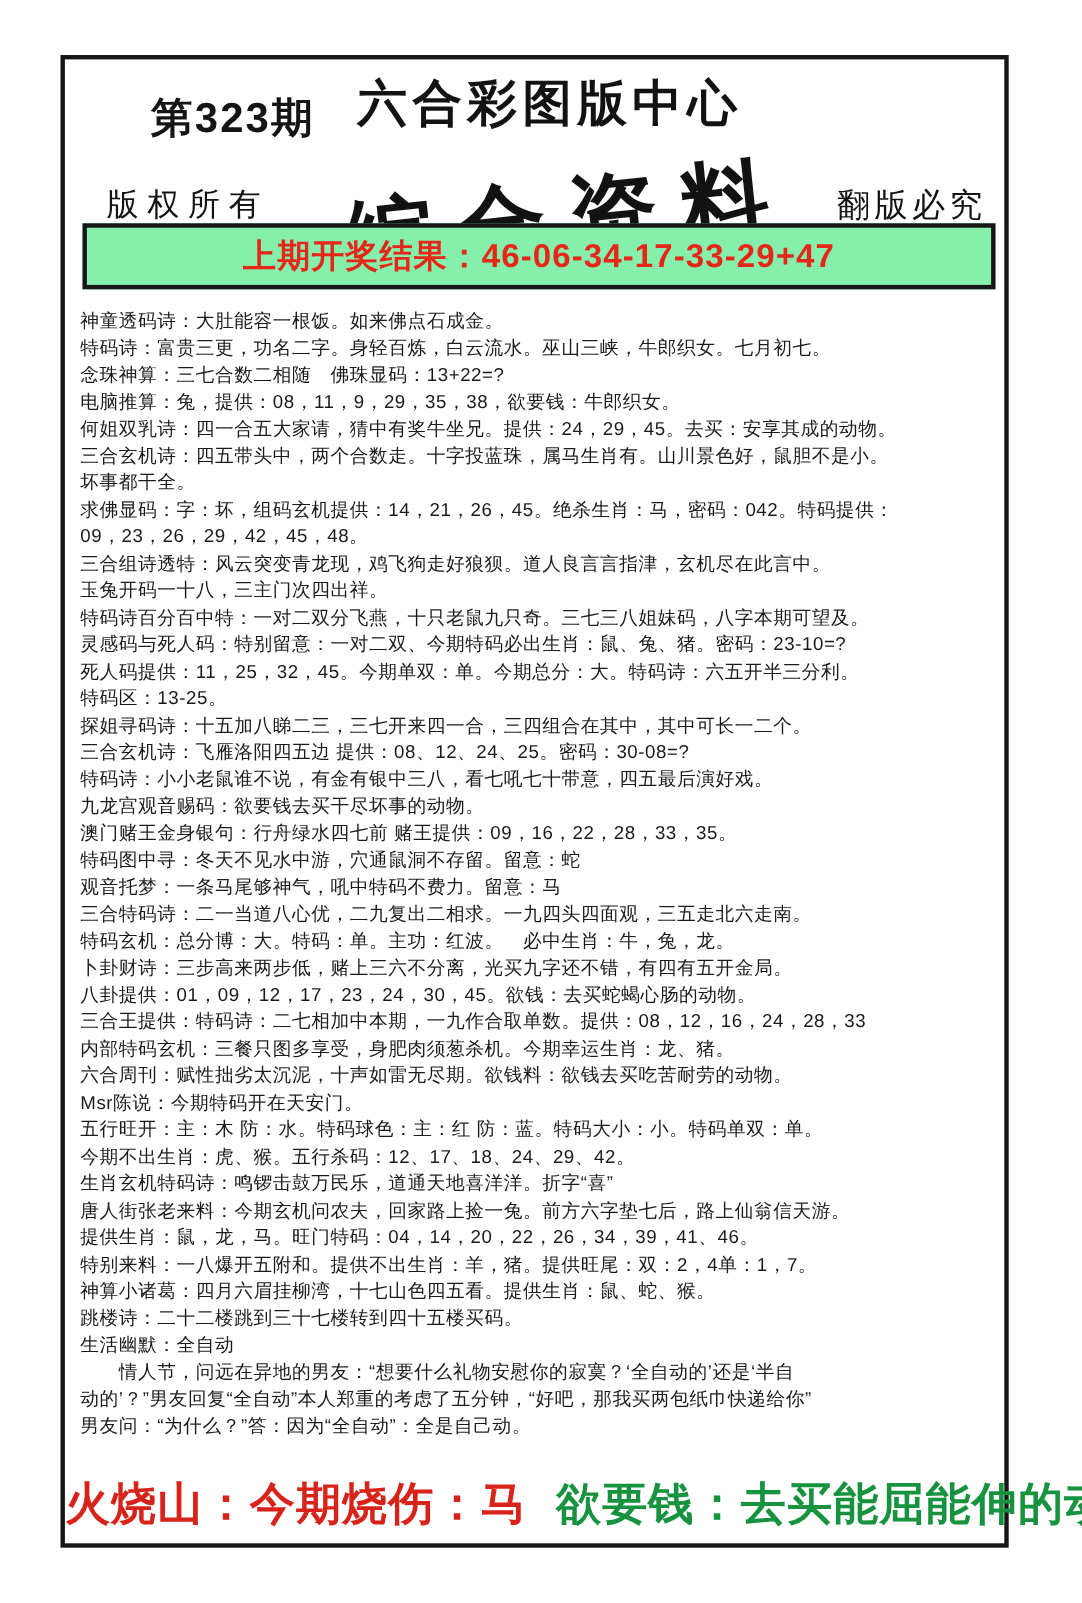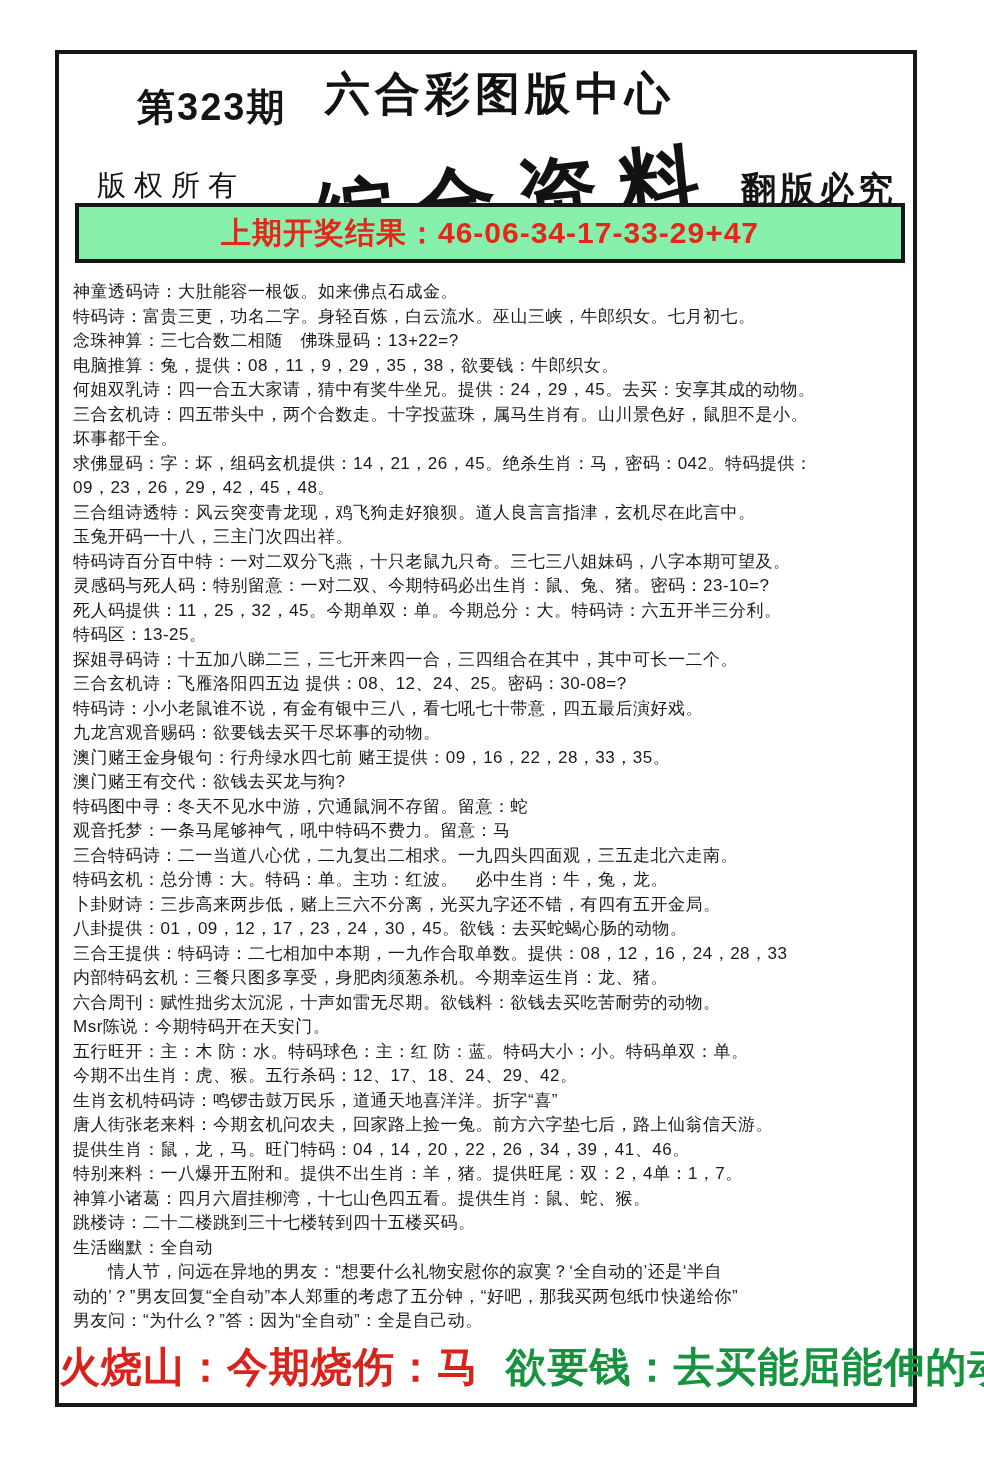--- a/index.html
+++ b/index.html
@@ -66,22 +66,22 @@
     top: 112px;
     font-size: 29px;
     font-weight: normal;
     color: #141414;
     letter-spacing: 8px;
   }
   .copy-right {
     position: absolute;
     right: 16px;
     top: 112px;
-    font-size: 35px;
-    font-weight: bold;
+    font-size: 30px;
+    font-weight: normal;
     color: #141414;
     letter-spacing: 4px;
   }
   .result-box {
     position: absolute;
     left: 16px;
     top: 149px;
     width: 822px;
     height: 52px;
     border: 4px solid #161616;
@@ -162,21 +162,20 @@
         <div class="line">玉兔开码一十八，三主门次四出祥。</div>
         <div class="line">特码诗百分百中特：一对二双分飞燕，十只老鼠九只奇。三七三八姐妹码，八字本期可望及。</div>
         <div class="line">灵感码与死人码：特别留意：一对二双、今期特码必出生肖：鼠、兔、猪。密码：23-10=?</div>
         <div class="line">死人码提供：11，25，32，45。今期单双：单。今期总分：大。特码诗：六五开半三分利。</div>
         <div class="line">特码区：13-25。</div>
         <div class="line">探姐寻码诗：十五加八睇二三，三七开来四一合，三四组合在其中，其中可长一二个。</div>
         <div class="line">三合玄机诗：飞雁洛阳四五边 提供：08、12、24、25。密码：30-08=?</div>
         <div class="line">特码诗：小小老鼠谁不说，有金有银中三八，看七吼七十带意，四五最后演好戏。</div>
         <div class="line">九龙宫观音赐码：欲要钱去买干尽坏事的动物。</div>
         <div class="line">澳门赌王金身银句：行舟绿水四七前 赌王提供：09，16，22，28，33，35。</div>
-        <div class="line">澳门赌王有交代：欲钱去买龙与狗?</div>
         <div class="line">特码图中寻：冬天不见水中游，穴通鼠洞不存留。留意：蛇</div>
         <div class="line">观音托梦：一条马尾够神气，吼中特码不费力。留意：马</div>
         <div class="line">三合特码诗：二一当道八心优，二九复出二相求。一九四头四面观，三五走北六走南。</div>
         <div class="line">特码玄机：总分博：大。特码：单。主功：红波。　必中生肖：牛，兔，龙。</div>
         <div class="line">卜卦财诗：三步高来两步低，赌上三六不分离，光买九字还不错，有四有五开金局。</div>
         <div class="line">八卦提供：01，09，12，17，23，24，30，45。欲钱：去买蛇蝎心肠的动物。</div>
         <div class="line">三合王提供：特码诗：二七相加中本期，一九作合取单数。提供：08，12，16，24，28，33</div>
         <div class="line">内部特码玄机：三餐只图多享受，身肥肉须葱杀机。今期幸运生肖：龙、猪。</div>
         <div class="line">六合周刊：赋性拙劣太沉泥，十声如雷无尽期。欲钱料：欲钱去买吃苦耐劳的动物。</div>
         <div class="line">Msr陈说：今期特码开在天安门。</div>

